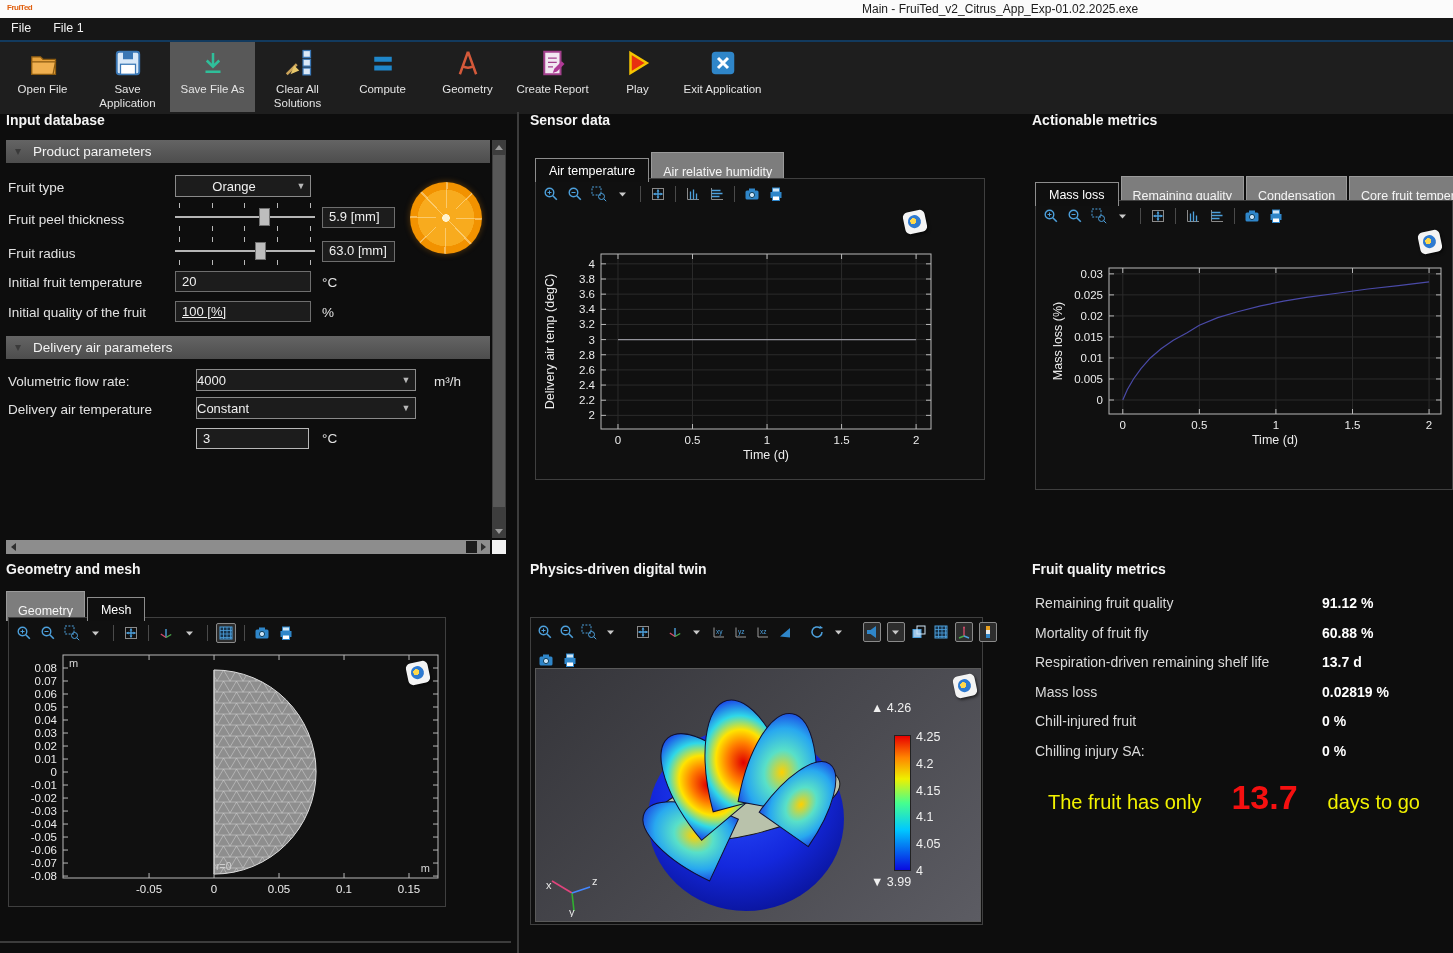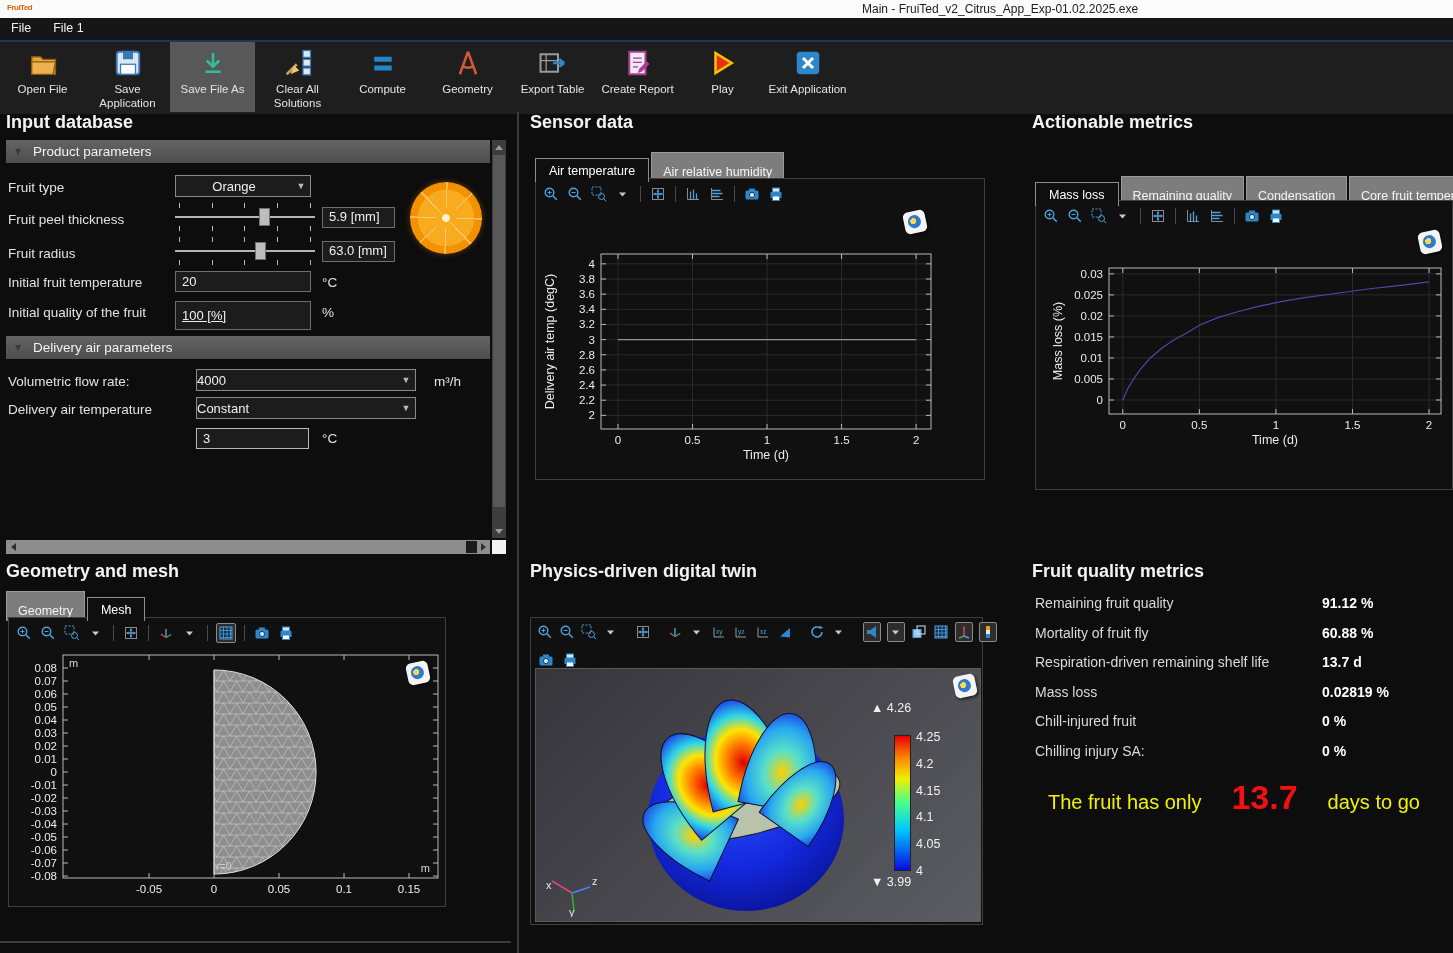--- a/index.html
+++ b/index.html
@@ -12,21 +12,21 @@
   
   #menubar{position:absolute;left:0;top:18px;width:100%;height:22px;background:#161616;border-bottom:1px solid #000;}
   .menu-item{display:inline-block;padding:3px 11px 0 11px;font-size:12.5px;color:#f0f0f0;cursor:default;}
   
   #ribbon{position:absolute;left:0;top:40px;width:100%;height:72px;background:#1e1e1e;border-top:2px solid #123a5e;display:flex;align-items:flex-start;}
   .rbtn{width:85px;height:70px;display:flex;flex-direction:column;align-items:center;justify-content:flex-start;padding-top:5px;box-sizing:border-box;}
   .rbtn.hl{background:#585858;}
   .rbtn .ricon{height:32px;display:flex;align-items:center;}
   .rbtn .rlabel{font-size:11.5px;color:#e4e4e4;text-align:center;line-height:1.25;margin-top:3px;}
   
-  .sec-title{position:absolute;font-size:18px;font-weight:bold;color:#f4f4f4;}
+  .sec-title{position:absolute;font-size:14px;font-weight:bold;color:#f4f4f4;}
   
   .pcontainer{position:absolute;border:1px solid #3f3f3f;background:#101010;box-sizing:border-box;}
   .plot-toolbar{display:flex;align-items:center;gap:6px;padding:4px 6px;height:22px;}
   .tbtn{display:inline-flex;width:18px;height:18px;align-items:center;justify-content:center;}
   .tbtn.pressed{border:1px solid #8a8a8a;background:#2d2d2d;border-radius:2px;}
   .tsep{width:1px;height:16px;background:#4a4a4a;margin:0 2px;}
   .comsol-logo{position:absolute;width:22px;height:22px;background:#f4f4f4;border-radius:5px;transform:rotate(-12deg);box-shadow:1px 2px 3px rgba(0,0,0,.6);}
   .comsol-logo::after{content:"";position:absolute;left:4px;top:4px;width:13px;height:13px;border-radius:50%;
       background:radial-gradient(circle at 42% 45%, #ffd84a 0 28%, #2e7ad0 30% 68%, #123a8a 100%);}
   
@@ -157,30 +157,20 @@
         <span class="ricon">
           <svg width="30" height="30" viewBox="0 0 24 24">
             <path d="M12 3L5.5 21M12 3l6.5 18M7.6 14.5a9 9 0 0 0 8.8 0" stroke="#d4593a" stroke-width="2" fill="none"></path>
           </svg>
         </span>
                  <div class="rlabel" style="width:80px;">Geometry</div>
       </div>
       <div class="rbtn">
         <span class="ricon">
           <svg width="30" height="30" viewBox="0 0 24 24">
-            <rect x="2" y="5" width="14" height="14" stroke="#9a9a9a" stroke-width="1.6" fill="none"></rect>
-            <path d="M6.5 5v14M2 10h14" stroke="#9a9a9a"></path>
-            <path d="M12 12h9m0 0l-4-3m4 3l-4 3" stroke="#2f86c9" stroke-width="2" fill="none"></path>
-          </svg>
-        </span>
-                 <div class="rlabel" style="width:80px;">Export Table</div>
-      </div>
-      <div class="rbtn">
-        <span class="ricon">
-          <svg width="30" height="30" viewBox="0 0 24 24">
             <rect x="5" y="3" width="13" height="18" fill="#f2e8f2" stroke="#a4418e" stroke-width="1.6"></rect>
             <path d="M8 8h7M8 11.5h7M8 15h4" stroke="#a4418e"></path>
             <path d="M13 16.5l6-6 2.2 2.2-6 6-3.4 1.2z" fill="#b03a96"></path>
           </svg>
         </span>
                  <div class="rlabel" style="width:80px;">Create Report</div>
       </div>
       <div class="rbtn">
         <span class="ricon">
           <svg width="30" height="30" viewBox="0 0 24 24">
@@ -230,21 +220,21 @@
     <div class="handle" style="left:80px;"></div>
     <div class="ticks bot"></div>
   </div>
   <div class="val-box" style="left:322px;top:241px;width:73px;height:21px;">63.0 [mm]</div>
 
   <div class="frm-label" style="left:8px;top:275px;">Initial fruit temperature</div>
   <input class="txt-input" style="left: 175px; top: 271px; width: 136px; height: 21px;" value="20">
   <div class="frm-unit" style="left:322px;top:275px;">°C</div>
 
   <div class="frm-label" style="left:8px;top:305px;">Initial quality of the fruit</div>
-  <input class="txt-input" style="left: 175px; top: 301px; width: 136px; height: 29px; text-decoration: underline;" value="100 [%]">
+  <input class="txt-input" style="left: 175px; top: 301px; width: 136px; height: 21px; text-decoration: underline;" value="100 [%]">
   <div class="frm-unit" style="left:322px;top:305px;">%</div>
 
   <div class="grp-header" style="left:6px;top:336px;width:484px;">Delivery air parameters</div>
 
   <div class="frm-label" style="left:8px;top:374px;">Volumetric flow rate:</div>
   <div class="dropdown" style="left:196px;top:369px;width:220px;height:22px;">
     <span class="dd-text">4000</span>
     <span class="dd-caret">▼</span>
   </div>
   <div class="frm-unit" style="left:434px;top:374px;">m³/h</div>

